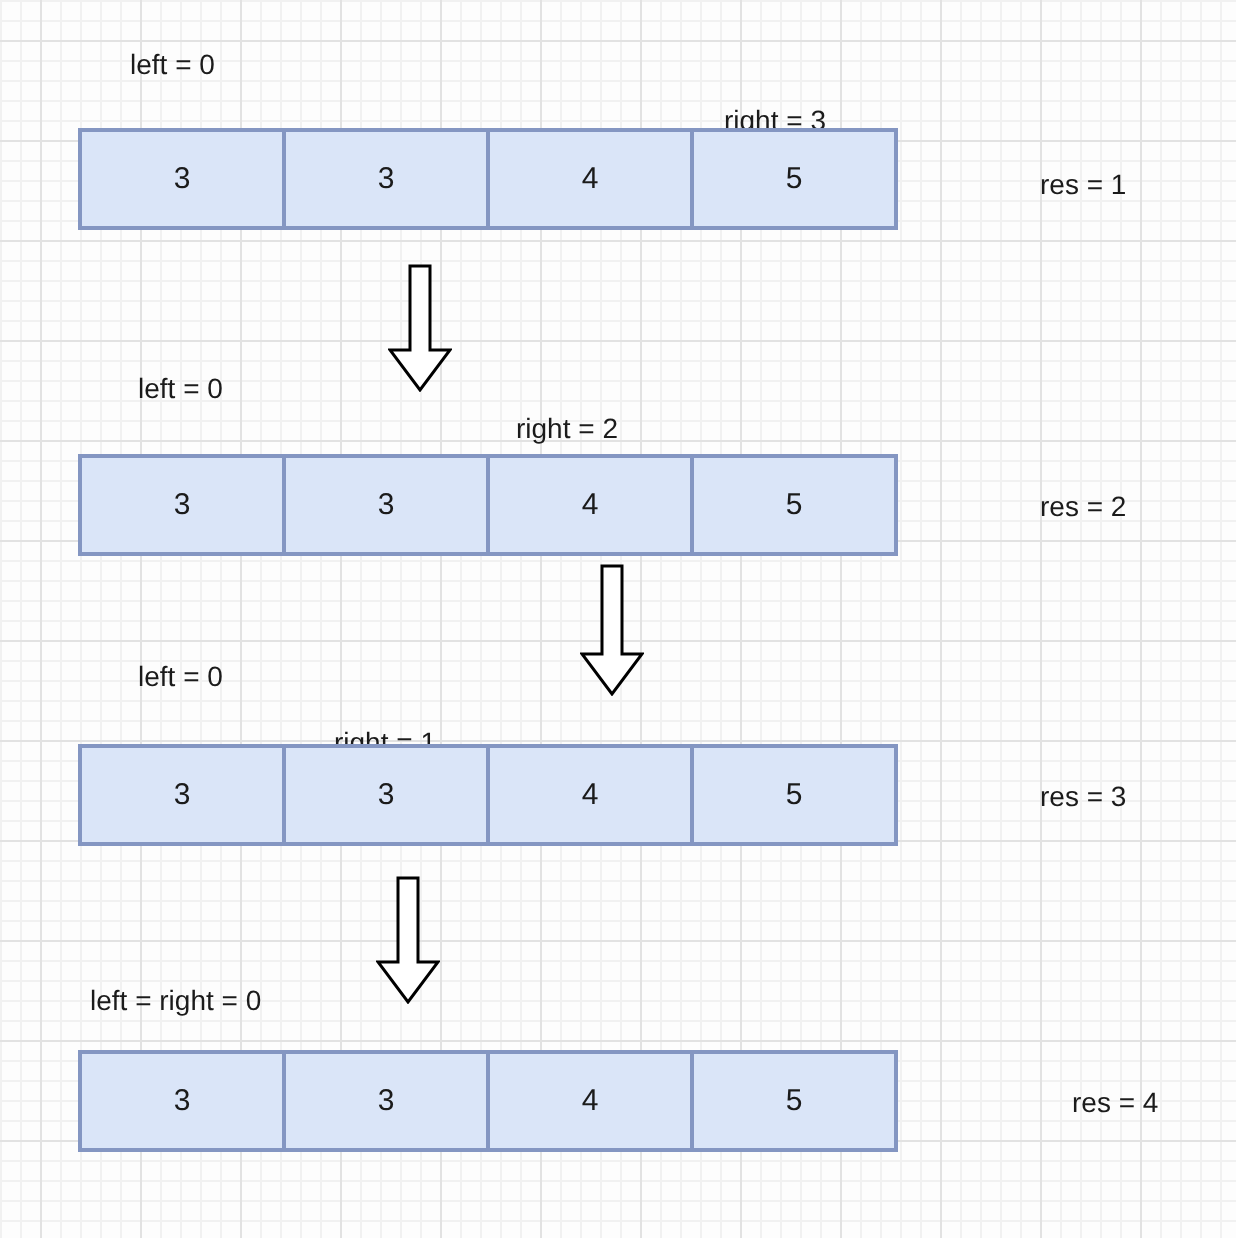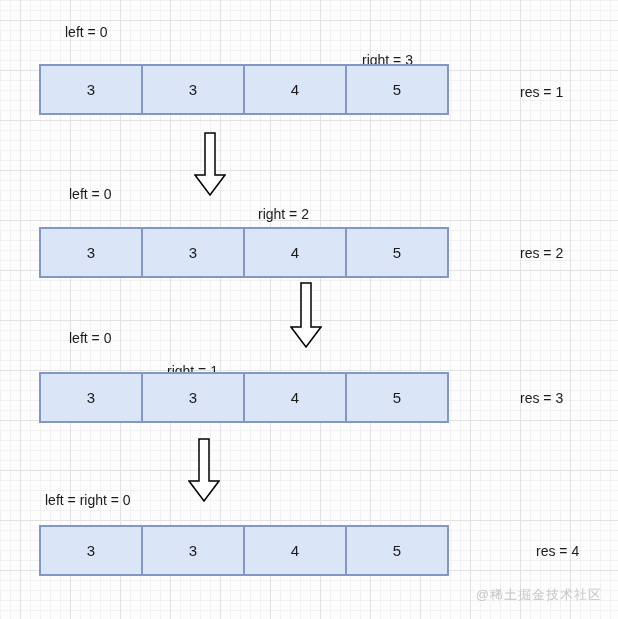--- a/index.html
+++ b/index.html
@@ -131,15 +131,14 @@
 
   <span class="ptr-label s4-left">left = right = 0</span>
   <div class="array s4-array">
     <div class="cell">3</div>
     <div class="cell">3</div>
     <div class="cell">4</div>
     <div class="cell">5</div>
   </div>
   <span class="res-label s4-res">res = 4</span>
 
-  <span class="watermark">@稀土掘金技术社区</span>
 
 </div>
 
 </body></html>

